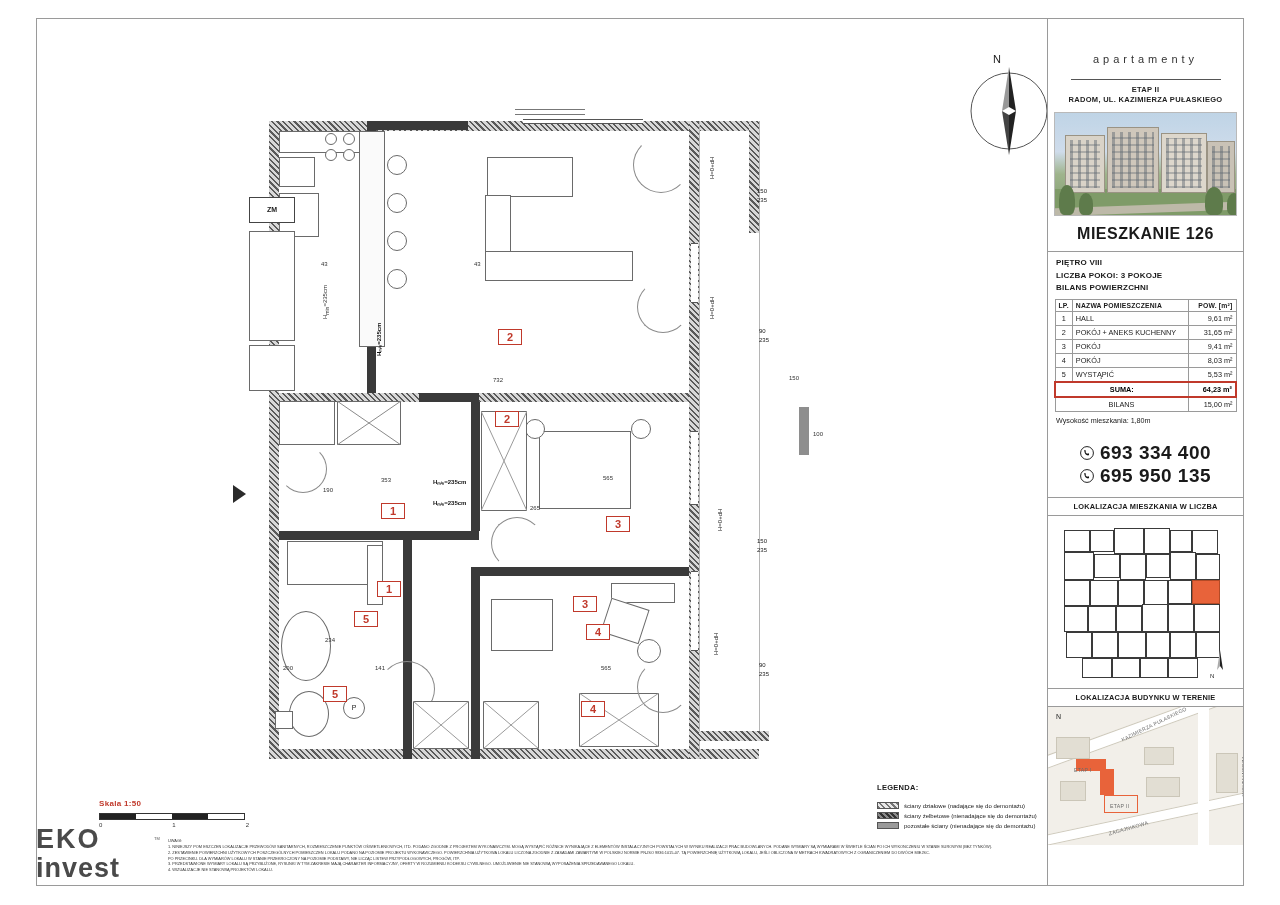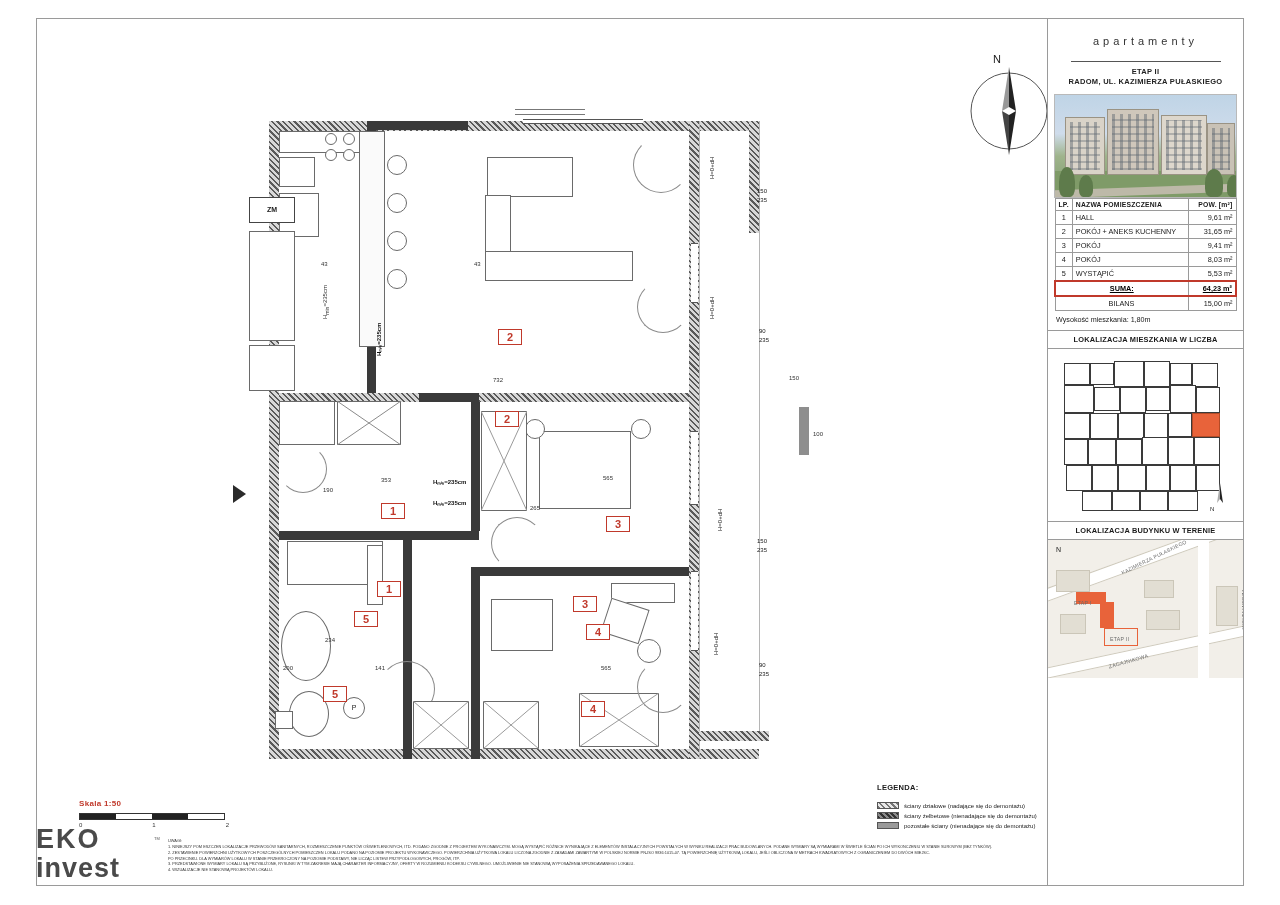--- a/index.html
+++ b/index.html
@@ -21,21 +21,21 @@
   .panel {
     position:absolute; right:0; top:0; width:196px; height:866px;
     border-left:1px solid #9a9a9a;
   }
 
   .logo-wrap { text-align:center; padding-top:14px; padding-bottom:8px; }
   .logo-main {
     font-size:22px; letter-spacing:2px; font-weight:400; color:#1a1a1a;
   }
   .logo-sub {
-    font-size:11px; letter-spacing:4px; color:#333; margin-top:2px;
+    font-size:11px; letter-spacing:4px; color:#333; margin-top:20px;
   }
   .logo-rule { width:150px; height:1px; background:#555; margin:6px auto 5px; }
   .etap { text-align:center; font-size:7.5px; font-weight:bold; color:#222; line-height:1.35; letter-spacing:.3px; }
 
   .render {
     height:104px; margin:7px 6px 0; border:1px solid #b9b9b9;
     background:linear-gradient(#bfd4e6 0%, #cfdceb 38%, #9fb48c 60%, #7d9a6c 100%);
     position:relative; overflow:hidden;
   }
   .bld { position:absolute; background:#d9d3c8; border:1px solid #9a9384; }
@@ -57,21 +57,21 @@
   .meta { padding:5px 8px 5px; font-size:8px; line-height:1.55; font-weight:bold; letter-spacing:.2px; }
 
   table.areas { width:100%; border-collapse:collapse; font-size:7.3px; }
   table.areas th, table.areas td {
     border:1px solid #9a9a9a; padding:2px 3px; font-weight:bold;
   }
   table.areas thead th { text-align:left; font-size:6.8px; letter-spacing:.2px; }
   table.areas td.lp { width:14px; text-align:center; font-weight:normal; }
   table.areas td.nm { font-weight:normal; }
   table.areas td.ar { width:48px; text-align:right; font-weight:normal; }
-  .row-sum td { border-color:#c0392b;text-decoration:underline; }
+  .row-sum td { border-color:#c0392b; }
   .row-sum { color:#000; }
   .row-sum td.s1 { border-left:2px solid #c0392b; border-top:2px solid #c0392b; border-bottom:2px solid #c0392b; font-weight:bold; }
   .row-sum td.s2 { border-right:2px solid #c0392b; border-top:2px solid #c0392b; border-bottom:2px solid #c0392b; text-align:right; font-weight:bold; }
   .height-note { font-size:7.2px; padding:4px 8px 6px; }
 
   .phones { padding:10px 6px 9px; text-align:center; }
   .phone { font-size:19px; font-weight:bold; letter-spacing:.5px; display:flex; align-items:center; justify-content:center; gap:6px; margin:1px 0; }
   .phone svg { flex:0 0 auto; }
 
   .sec-title { font-size:7.4px; font-weight:bold; text-align:center; padding:4px 2px; border-top:1px solid #9a9a9a; border-bottom:1px solid #9a9a9a; letter-spacing:.2px; }
@@ -106,21 +106,21 @@
     background:#fff;
   }
   .dim { position:absolute; font-size:6px; color:#333; }
   .hnote { position:absolute; font-size:6px; font-weight:bold; color:#111; }
   .fix { position:absolute; border:1px solid #6a6a6a; background:#fff; }
   .fixr { position:absolute; border:1px solid #6a6a6a; background:#fff; border-radius:50%; }
   .door-arc { position:absolute; border:1px solid #8a8a8a; border-radius:50%; }
   .win { position:absolute; background:#ffffff; border-top:1px solid #555; border-bottom:1px solid #555; }
   .hatch { position:absolute; background:repeating-linear-gradient(45deg,#5a5a5a 0 1.5px,#d8d8d8 1.5px 4px); }
 
-  .scale-wrap { position:absolute; left:42px; top:780px; width:200px; }
+  .scale-wrap { position:absolute; left:62px; top:780px; width:200px; }
   .scale-label { font-size:8px; color:#c0392b; font-weight:bold; letter-spacing:.3px; }
   .scale-bar { margin-top:5px; display:flex; width:146px; height:7px; border:1px solid #333; }
   .scale-bar div { flex:1; }
   .sb-dark { background:#222; }
   .sb-light { background:#fff; }
   .scale-ticks { display:flex; width:150px; justify-content:space-between; font-size:6px; margin-top:2px; color:#333; }
 
   .legend { position:absolute; left:840px; top:764px; width:210px; }
   .legend-title { font-size:7.5px; font-weight:bold; letter-spacing:.3px; margin-bottom:10px; }
   .legend-row { display:flex; align-items:center; gap:5px; margin-bottom:3px; }
@@ -367,21 +367,27 @@
         <div class="bld b4">
             <div class="wins"></div>
           </div>
         <div class="tree" style="left:4px; width:16px; height:30px;"></div>
         <div class="tree" style="left:24px; width:14px; height:22px;"></div>
         <div class="tree" style="left:150px; width:18px; height:28px;"></div>
         <div class="tree" style="left:172px; width:14px; height:22px;"></div>
       </div>
     </div>
 
-
+    <div class="title-main">MIESZKANIE 126</div>
+
+    <div class="meta">
+      <div>PIĘTRO VIII</div>
+      <div>LICZBA POKOI: 3 POKOJE</div>
+      <div>BILANS POWIERZCHNI</div>
+    </div>
 
     <div style="padding:0 6px;">
       <table class="areas">
         <thead>
           <tr>
             <th style="width:16px;">LP.</th>
             <th>NAZWA POMIESZCZENIA</th>
             <th style="width:48px; text-align:right;">POW. [m²]</th>
           </tr>
         </thead>
@@ -418,20 +424,36 @@
           <tr>
             <td colspan="2" style="text-align:center; font-weight:normal;">BILANS</td>
             <td class="ar">15,00 m²</td>
           </tr>
         </tbody>
       </table>
     </div>
 
     <div class="height-note">Wysokość mieszkania: 1,80m</div>
 
+    <div class="phones">
+      <div class="phone">
+        <svg width="14" height="14" viewBox="0 0 24 24">
+          <circle cx="12" cy="12" r="11" fill="none" stroke="#111" stroke-width="1.6"></circle>
+          <path d="M8 7c1 0 1.6.3 2 1.2.4.9-.3 1.4-.6 1.9.5 1.3 1.8 2.6 3.1 3.1.5-.3 1-1 1.9-.6.9.4 1.2 1 1.2 2 0 .9-.8 1.6-1.8 1.5C9.9 15.7 8.3 14.1 7.5 9.2 7.4 8 7.1 7 8 7z" fill="#111"></path>
+        </svg>
+        <span>693 334 400</span>
+      </div>
+      <div class="phone">
+        <svg width="14" height="14" viewBox="0 0 24 24">
+          <circle cx="12" cy="12" r="11" fill="none" stroke="#111" stroke-width="1.6"></circle>
+          <path d="M8 7c1 0 1.6.3 2 1.2.4.9-.3 1.4-.6 1.9.5 1.3 1.8 2.6 3.1 3.1.5-.3 1-1 1.9-.6.9.4 1.2 1 1.2 2 0 .9-.8 1.6-1.8 1.5C9.9 15.7 8.3 14.1 7.5 9.2 7.4 8 7.1 7 8 7z" fill="#111"></path>
+        </svg>
+        <span>695 950 135</span>
+      </div>
+    </div>
 
     <div class="sec-title">LOKALIZACJA MIESZKANIA W LICZBA</div>
 
     <div class="minimap">
       <div class="mini-plan">
         <div class="mini-cell" style="left:2px;  top:6px;  width:26px; height:22px;"></div>
         <div class="mini-cell" style="left:28px; top:6px;  width:24px; height:22px;"></div>
         <div class="mini-cell" style="left:52px; top:4px;  width:30px; height:26px;"></div>
         <div class="mini-cell" style="left:82px; top:4px;  width:26px; height:26px;"></div>
         <div class="mini-cell" style="left:108px;top:6px;  width:22px; height:22px;"></div>

